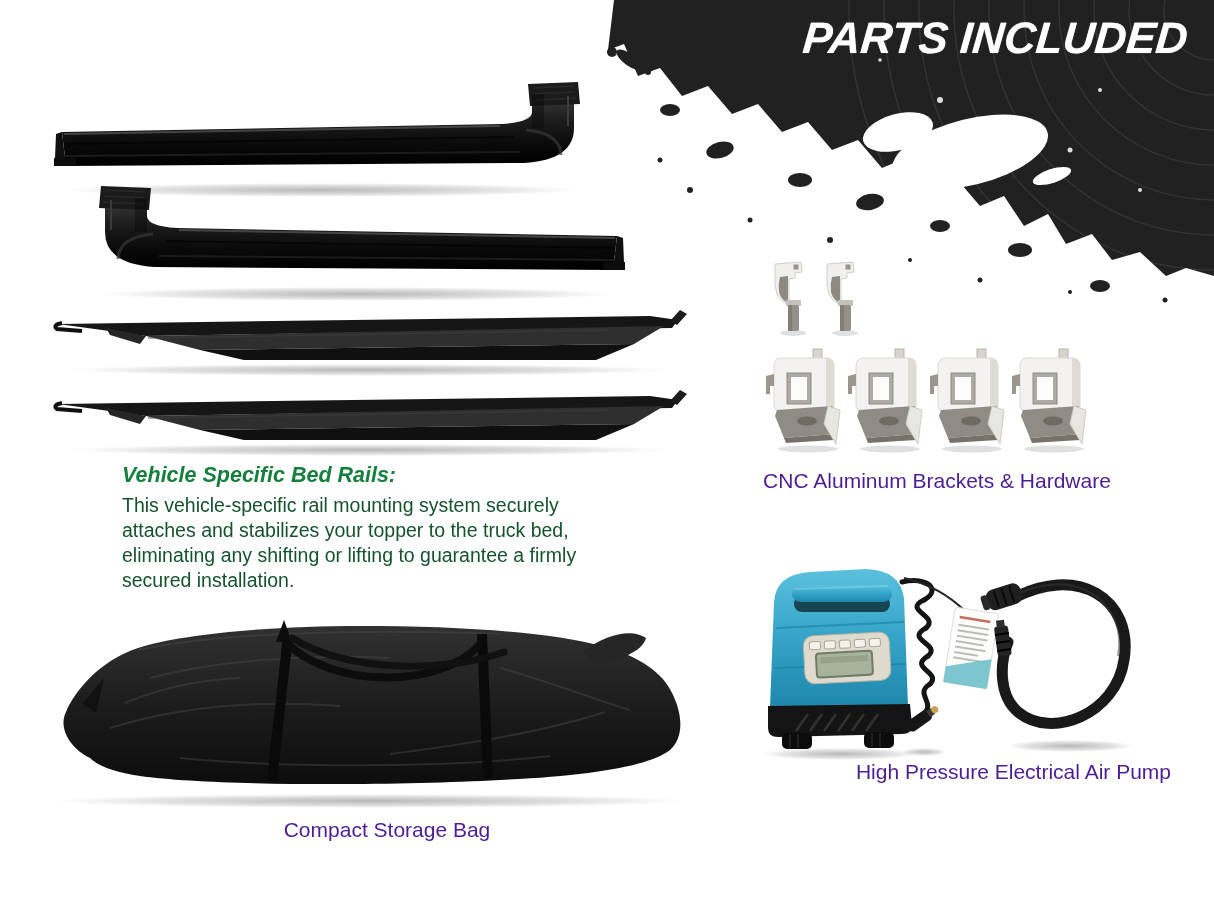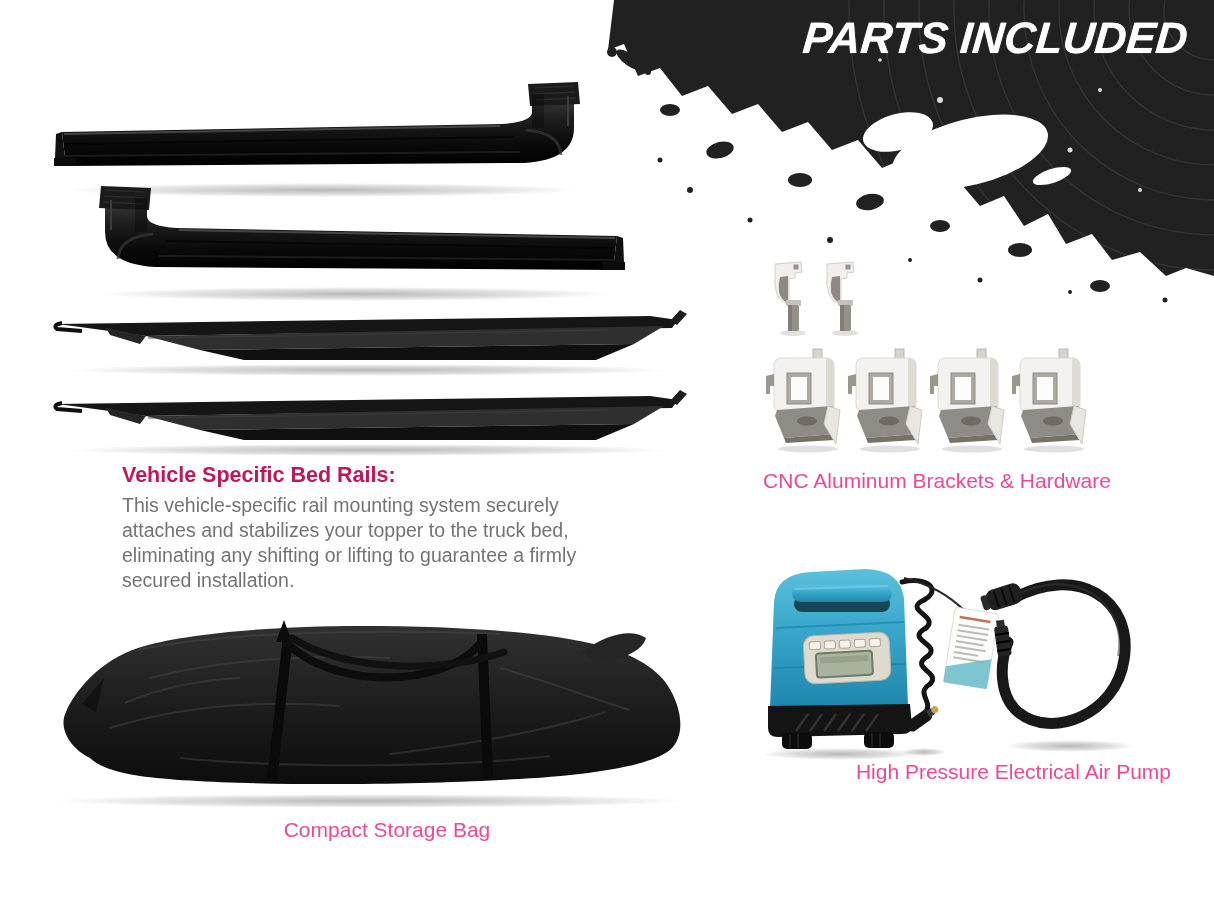--- a/index.html
+++ b/index.html
@@ -23,24 +23,24 @@
   .rail1{left:52px; top:82px;  width:575px; height:120px;}
   .rail2{left:52px; top:186px; width:575px; height:120px;}
   .srail1{left:48px; top:300px; width:645px; height:80px;}
   .srail2{left:48px; top:380px; width:645px; height:80px;}
   .hooks{left:766px; top:256px; width:100px; height:86px;}
   .clamps{left:764px; top:346px; width:332px; height:110px;}
   .pumpsvg{left:752px; top:556px; width:390px; height:208px;}
   .bagsvg{left:30px; top:608px; width:670px; height:202px;}
 
   .bedtext{left:122px; top:463px; width:498px;}
-  .bedtext h2{margin:0 0 5px 0; font-size:21.5px; font-weight:bold; color:#be185d;}
-  .bedtext p{margin:0; font-size:19.5px; line-height:25px; color:#737373;}
-
-  .caption{position:absolute; text-align:center; font-size:21px; color:#ec4899;}
+  .bedtext h2{margin:0 0 5px 0; font-size:21.5px; font-weight:bold; color:#15803d;font-style:italic;}
+  .bedtext p{margin:0; font-size:19.5px; line-height:25px; color:#14532d;}
+
+  .caption{position:absolute; text-align:center; font-size:21px; color:#4c1d95;}
   .cap-brackets{left:703px; top:469px; width:468px;}
   .cap-pump{left:703px; top:760px; width:468px;text-align:right;}
   .cap-bag{left:127px; top:818px; width:520px;}
 </style>
 </head>
 <body>
 
 <div class="page">
 
   <svg width="0" height="0" style="position:absolute" aria-hidden="true">

